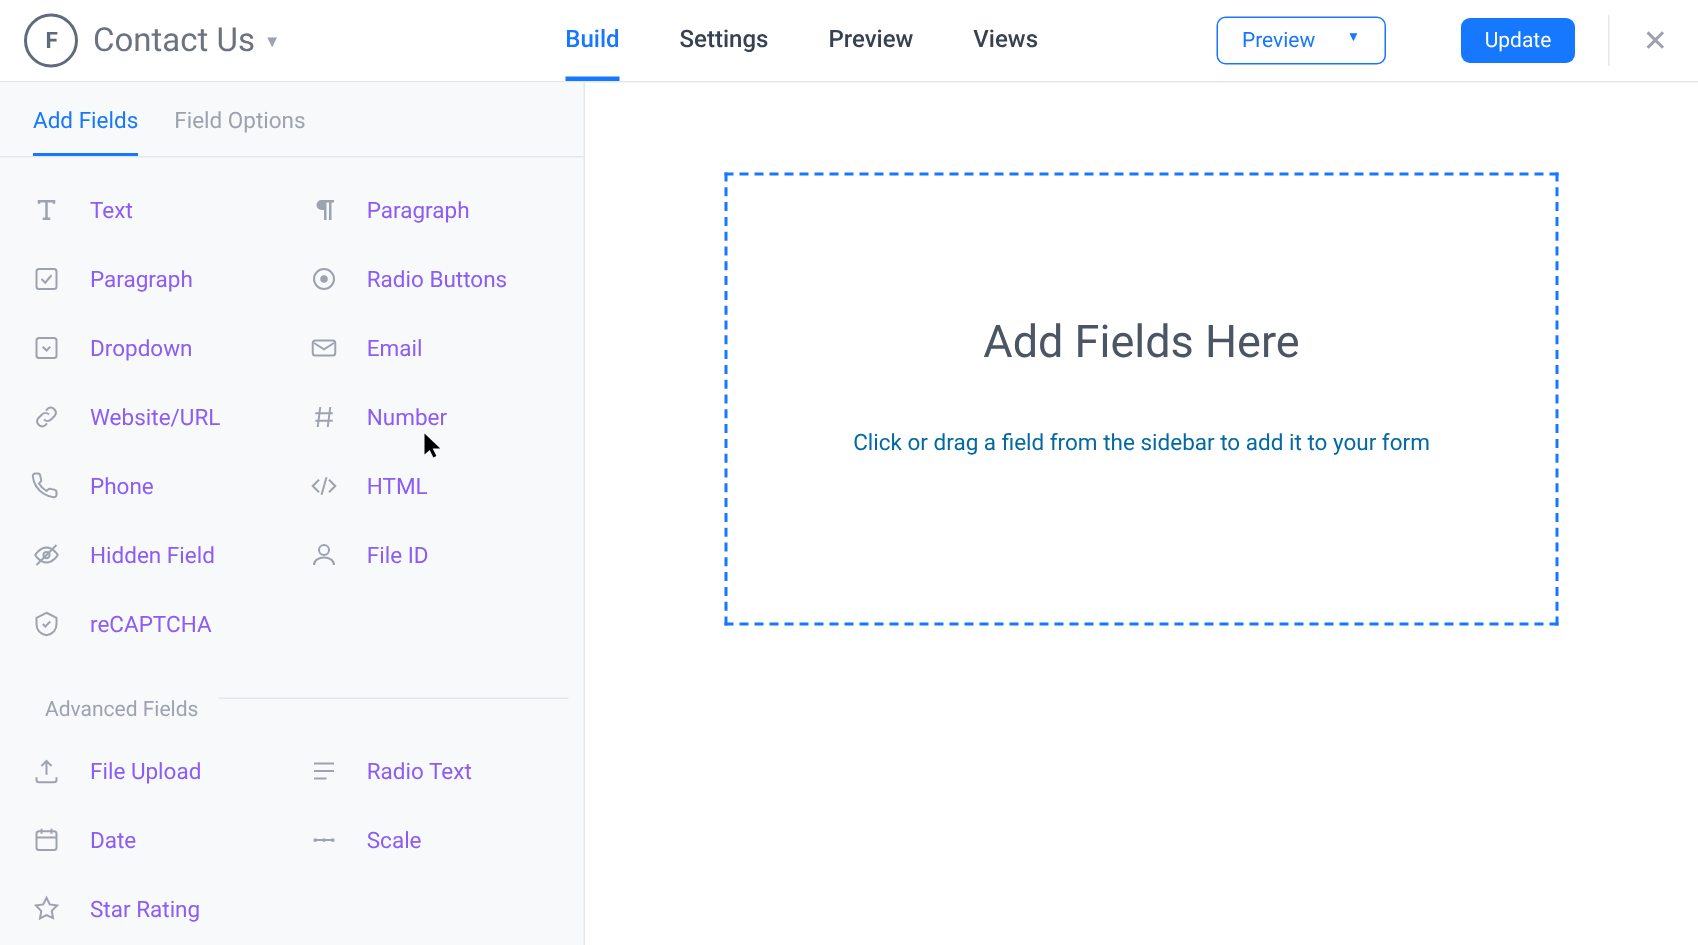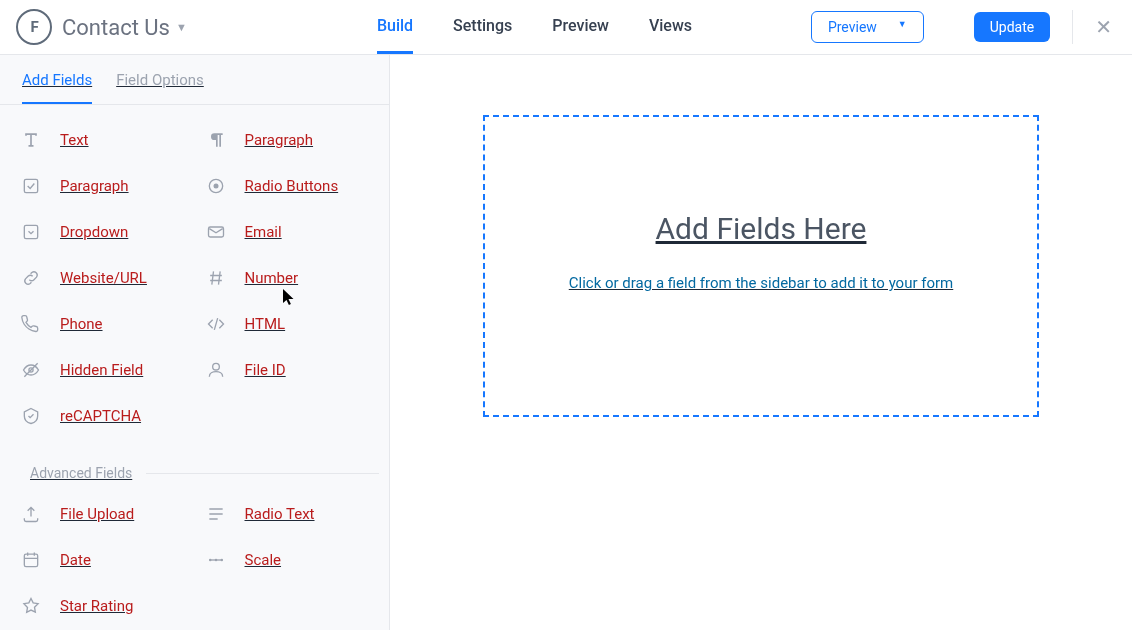--- a/index.html
+++ b/index.html
@@ -12,36 +12,36 @@
     .title-caret { color:#9ca3af; font-size:11px; }
     .nav { display:flex; gap:40px; margin-left:190px; }
     .nav-item { font-size:16px; color:#374151; padding:16px 0; border-bottom:3px solid transparent; cursor:pointer; font-weight:500; }
     .nav-item.active { color:#1677ff; border-bottom-color:#1677ff; }
     .spacer { flex:1; }
     .btn { font-size:14px; padding:7px 16px; border-radius:6px; cursor:pointer; display:flex; gap:21px; }
     .btn-preview { border:1px solid #1677ff; color:#1677ff; background:#fff; margin-right:10px; }
     .btn-preview .caret { font-size:9px; }
     .btn-update { background:#1677ff; color:#fff; border:none;margin-left:40px; }
     .close { margin-left:22px; padding-left:22px; border-left:1px solid #e5e7eb; color:#9ca3af; font-size:20px; cursor:pointer; height:34px; display:flex; align-items:center; }
-    .work { display:flex; height:calc(630px - 55px);text-decoration:underline; }
+    .work { display:flex; height:calc(630px - 55px); }
     .sidebar { width:390px; background:#f8f9fb; border-right:1px solid #e5e7eb; display:flex; flex-direction:column; }
     .side-tabs { display:flex; gap:24px; padding:16px 22px 0; border-bottom:1px solid #e5e7eb; }
     .side-tab { font-size:15px; color:#9ca3af; padding-bottom:13px; border-bottom:2px solid transparent; cursor:pointer; }
     .side-tab.active { color:#1677ff; border-bottom-color:#1677ff; }
     .field-grid { padding:14px 10px 0; display:grid; grid-template-columns:1fr 1fr; row-gap:4px; }
     .field { display:flex; align-items:center; gap:18px; padding:10px 10px; cursor:pointer; border-radius:4px; }
     .field-icon { width:22px; height:22px; display:flex; align-items:center; justify-content:center; color:#9ca3af; flex-shrink:0; }
     .field-icon svg { width:20px; height:20px; stroke:#9ca3af; fill:none; stroke-width:1.6; }
     .field-icon svg.fillicon { fill:#9ca3af; stroke:none; }
-    .field-label { font-size:15px; color:#b91c1c; }
-    .section-hdr { display:flex; align-items:center; padding:28px 10px 6px 30px; gap:14px; }
+    .field-label { font-size:15px; color:#8b5cf6; }
+    .section-hdr { display:flex; align-items:flex-start; padding:28px 10px 6px 30px; gap:14px; }
     .section-hdr span { color:#9ca3af; font-size:14px; }
     .section-hdr .line { flex:1; height:1px; background:#e5e7eb; }
     .canvas { flex:1; padding:60px 0 0 0; display:flex; justify-content:center; }
-    .dropzone { width:556px; height:302px; border:2px dashed #1677ff; display:flex; flex-direction:column; align-items:center; justify-content:flex-start; padding-top:94px; }
+    .dropzone { width:556px; height:302px; border:2px dashed #1677ff; display:flex; flex-direction:column; align-items:center; justify-content:flex-start; padding-top:94px;gap:12px; }
     .dz-head { font-size:30px; color:#4b5563; font-weight:400; margin-bottom:28px; }
     .dz-sub { font-size:15px; color:#0369a1;text-align:right; }
     .cursor { position:absolute; left:282px; top:288px; pointer-events:none; font-size:15px; color:#000; }
   </style>
 </head>
 <body>
 
 <div class="topbar">
   <div class="logo">
     <span class="logo-inner">F</span>

